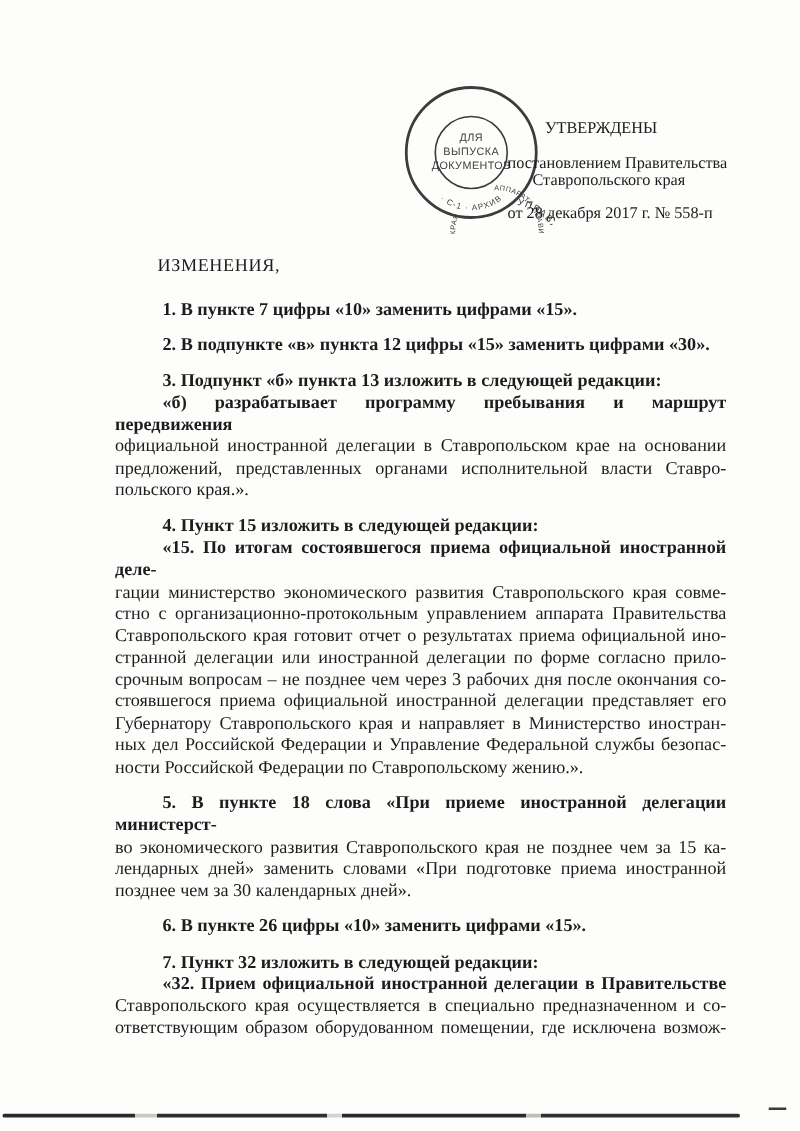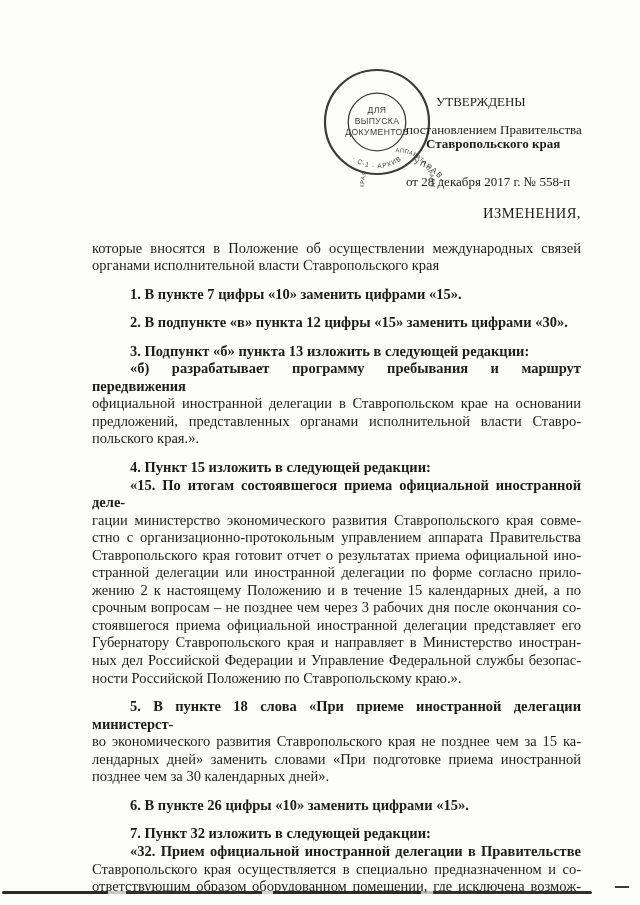--- a/index.html
+++ b/index.html
@@ -12,38 +12,38 @@
     font-family:"Liberation Serif", serif;
     color:#1c1c1c;
   }
   
   .approval{
     position:absolute;left:406px;top:95px;width:210px;
     font-size:13px;line-height:14px;
     color:#1c1c1c;
   }
   .ap1{margin-left:30px;margin-bottom:14px;}
-  .ap3{margin-left:20px;margin-bottom:24px;font-weight:bold;}
+  .ap3{margin-left:20px;margin-bottom:12px;}
   
   .stamp{
     position:absolute;left:312px;top:57px;width:130px;height:130px;
     opacity:.88;
   }
   .stamp circle{fill:none;stroke:#222;}
   .stamp text{fill:#222;font-family:"Liberation Sans",sans-serif;}
   .ring-o{font-size:8.3px;letter-spacing:1.2px;}
   .ring-i{font-size:6.2px;letter-spacing:.4px;}
   .ring-b{font-size:7px;letter-spacing:1px;}
   .ctr{font-size:9.3px;text-anchor:middle;letter-spacing:.4px;}
   
   .doc{
     position:absolute;left:92px;top:205px;width:489px;
     font-size:14.5px;line-height:17.55px;
   }
-  .title{text-align:right;text-indent:34px;margin-bottom:17px;letter-spacing:.5px;}
+  .title{text-align:left;text-indent:34px;margin-bottom:17px;letter-spacing:.5px;}
   .block{margin-bottom:11px;}
   .jline{text-align:justify;text-align-last:justify;white-space:normal;}
   .jline.end{text-align-last:left;}
   .jline.ind{text-indent:38px;font-weight:bold;}
   
   .scan-edge{
     position:absolute;left:2px;top:891px;width:590px;height:3px;
     background:linear-gradient(90deg,
       #2a2a2a 0 18%, rgba(42,42,42,.25) 18% 21%,
       #2f2f2f 21% 44%, rgba(42,42,42,.2) 44% 46%,
@@ -82,49 +82,44 @@
     <div class="ap1">УТВЕРЖДЕНЫ</div>
     <div class="ap2">постановлением Правительства</div>
     <div class="ap3">Ставропольского края</div>
     <div class="ap4">от 28 декабря 2017 г. № 558-п</div>
   </div>
 
   <div class="doc">
     <div class="title">ИЗМЕНЕНИЯ,</div>
     <div id="doc-body">
         <div class="block">
-          <div class="jline">которые вносятся в Положение об осуществлении международных связей</div>
-          <div class="jline end">органами исполнительной власти Ставропольского края</div>
-        </div>
-        <div class="block">
           <div class="jline ind end">1. В пункте 7 цифры «10» заменить цифрами «15».</div>
         </div>
         <div class="block">
           <div class="jline ind end">2. В подпункте «в» пункта 12 цифры «15» заменить цифрами «30».</div>
         </div>
         <div class="block">
           <div class="jline ind end">3. Подпункт «б» пункта 13 изложить в следующей редакции:</div>
           <div class="jline ind">«б) разрабатывает программу пребывания и маршрут передвижения</div>
           <div class="jline">официальной иностранной делегации в Ставропольском крае на основании</div>
           <div class="jline">предложений, представленных органами исполнительной власти Ставро-</div>
           <div class="jline end">польского края.».</div>
         </div>
         <div class="block">
           <div class="jline ind end">4. Пункт 15 изложить в следующей редакции:</div>
           <div class="jline ind">«15. По итогам состоявшегося приема официальной иностранной деле-</div>
           <div class="jline">гации министерство экономического развития Ставропольского края совме-</div>
           <div class="jline">стно с организационно-протокольным управлением аппарата Правительства</div>
           <div class="jline">Ставропольского края готовит отчет о результатах приема официальной ино-</div>
           <div class="jline">странной делегации или иностранной делегации по форме согласно прило-</div>
-          <div class="jline">жению 2 к настоящему Положению и в течение 15 календарных дней, а по</div>
           <div class="jline">срочным вопросам – не позднее чем через 3 рабочих дня после окончания со-</div>
           <div class="jline">стоявшегося приема официальной иностранной делегации представляет его</div>
           <div class="jline">Губернатору Ставропольского края и направляет в Министерство иностран-</div>
           <div class="jline">ных дел Российской Федерации и Управление Федеральной службы безопас-</div>
-          <div class="jline end">ности Российской Положению по Ставропольскому краю.».</div>
+          <div class="jline end">ности Российской Федерации по Ставропольскому жению.».</div>
         </div>
         <div class="block">
           <div class="jline ind">5. В пункте 18 слова «При приеме иностранной делегации министерст-</div>
           <div class="jline">во экономического развития Ставропольского края не позднее чем за 15 ка-</div>
           <div class="jline">лендарных дней» заменить словами «При подготовке приема иностранной</div>
           <div class="jline end">позднее чем за 30 календарных дней».</div>
         </div>
         <div class="block">
           <div class="jline ind end">6. В пункте 26 цифры «10» заменить цифрами «15».</div>
         </div>

